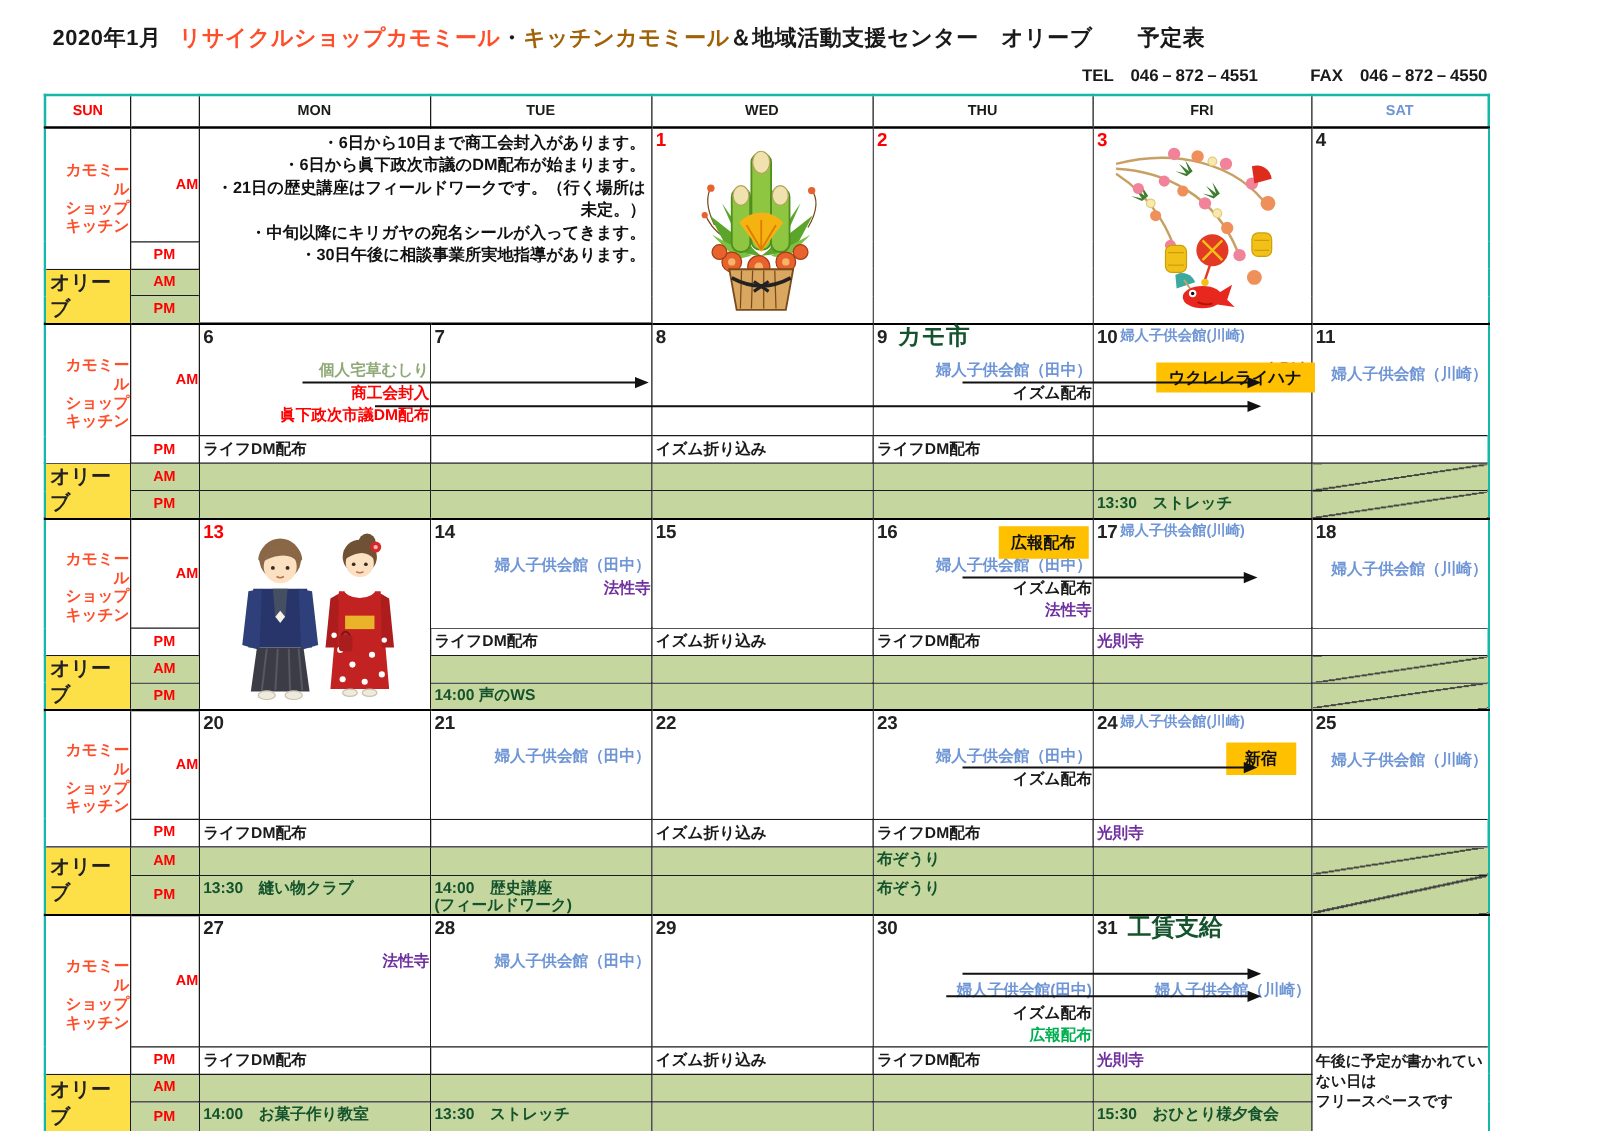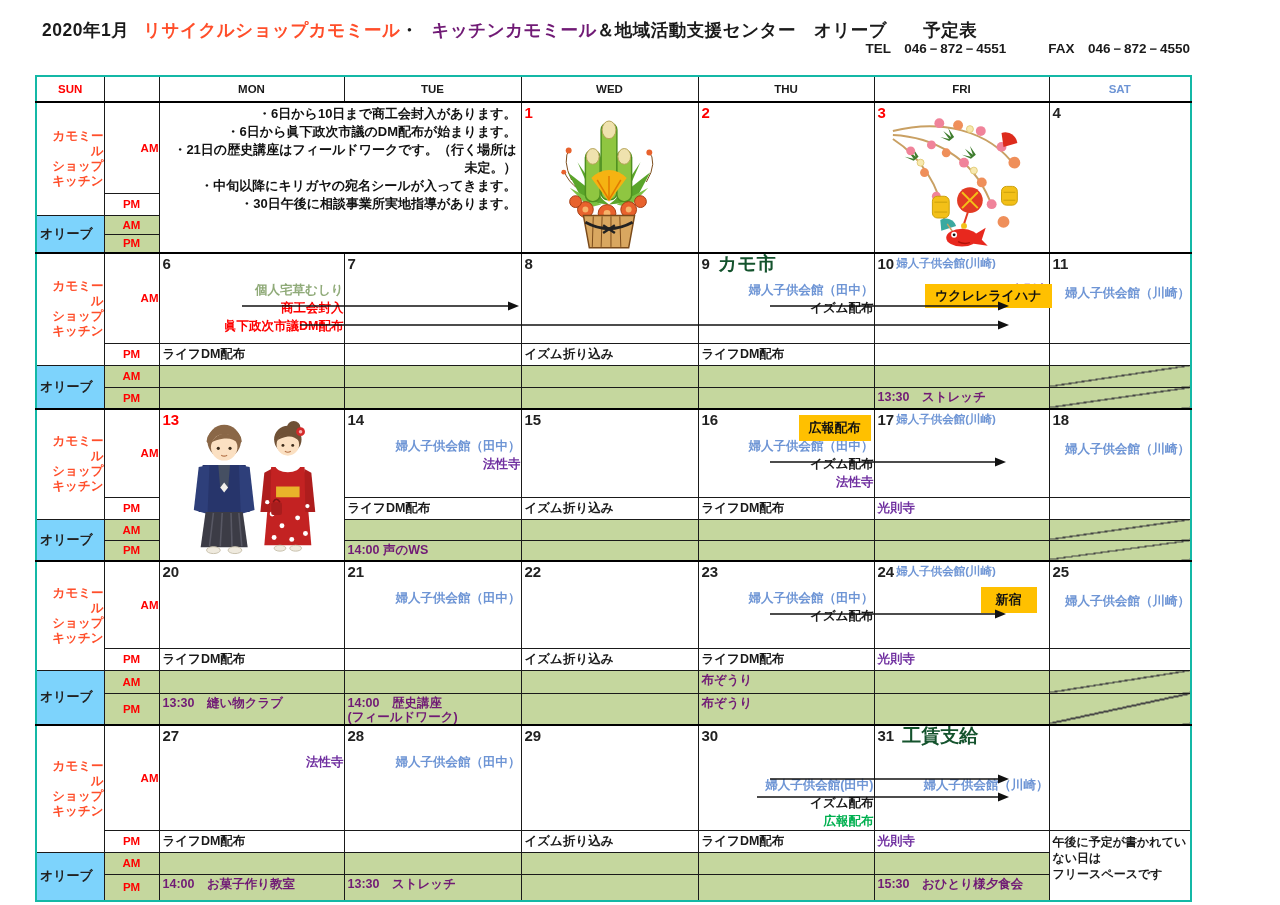--- a/index.html
+++ b/index.html
@@ -4,56 +4,56 @@
 <style>
   html,body{margin:0;padding:0;}
   body{
     width:1280px;height:905px;position:relative;background:#fff;
     font-family:"Liberation Sans","DejaVu Sans",sans-serif;
     font-weight:bold;color:#1a1a1a;overflow:hidden;
   }
   
   .title{position:absolute;left:42px;top:18px;font-size:17.5px;letter-spacing:.5px;white-space:nowrap;}
   .title .seg-shop{color:#ff4e2a;margin-left:14px;}
-  .title .seg-kitchen{color:#701a75;margin-left:13px;}
-  .contact{position:absolute;top:40px;left:35px;width:1155px;text-align:right;font-size:13.5px;}
+  .title .seg-kitchen{color:#a16207;}
+  .contact{position:absolute;top:52px;left:35px;width:1155px;text-align:right;font-size:13.5px;}
   .contact span{margin-left:38px;}
   
   table.cal{position:absolute;left:35px;top:75px;width:1155px;border-collapse:collapse;table-layout:fixed;border:2px solid #14b8a6;}
   td,th{border:1px solid #1a1a1a;padding:0;vertical-align:top;overflow:visible;position:relative;}
   th{height:24px;font-size:11.5px;text-align:center;vertical-align:middle;color:#1a1a1a;}
   th.sun{color:#f00;} th.sat{color:#6e95d5;}
   tr.week-start td{border-top:2px solid #000;text-align:right;}
   
   .h91{height:91px}.h90{height:90px}.h88{height:88px}.h87{height:87px}.h89{height:89px}
   .h22{height:22px}.h19{height:19px}.h21{height:21px}.h23{height:23px}.h26{height:26px}.h27{height:27px}
   
   .sun-label{color:#ff4e2a;font-size:12.5px;line-height:15px;vertical-align:middle;padding-left:4px;white-space:pre-line;background:#fff;}
-  .olive-label{background:#7dd3fc;color:#222;font-size:13px;vertical-align:middle;padding-left:3px;}
+  .olive-label{background:#fde047;color:#222;font-size:16px;vertical-align:middle;padding-left:3px;}
   .ampm{color:#f00;font-size:11.5px;text-align:center;vertical-align:middle;}
   .olive-bg{background:#c5d79e;}
   
   .day{font-size:12.5px;background:#fff;}
   .daterow{display:flex;align-items:flex-start;padding:2px 0 0 3px;line-height:16px;}
   .num{font-size:15px;color:#222;}
   .num.red{color:#f00;}
   .tag-blue{color:#6e95d5;font-size:11.5px;margin-left:2px;line-height:15px;}
   .tag-red{color:#14532d;font-size:19px;margin-left:8px;}
   .lines{margin-top:9px;}
   .lines.mt12{margin-top:12px;}
   .lines.mt16{margin-top:32px;}
   .line{line-height:18px;padding-left:3px;white-space:nowrap;}
   .t-blue{color:#6e95d5;}
   .t-purple{color:#7030a0;}
   .t-red{color:#f00;}
   .t-green{color:#00b050;}
   .t-mgreen{color:#8faa78;}
   .t-black{color:#1a1a1a;}
   .pm-cell{font-size:12.5px;padding:2px 2px 0 3px;}
-  .o-cell{font-size:12.5px;color:#701a75;padding:2px 2px 0 3px;white-space:pre-line;line-height:14px;}
+  .o-cell{font-size:12.5px;color:#14532d;padding:2px 2px 0 3px;white-space:pre-line;line-height:14px;}
   .notes-cell{padding:2px 4px;font-size:13px;line-height:18px;color:#111;}
   .note-cell{font-size:12px;color:#1a1a1a;padding:3px 2px 0 3px;white-space:pre-line;line-height:16px;vertical-align:top;background:#fff;}
   .diag{background-image:linear-gradient(to bottom right,transparent 48.5%,#444 48.5%,#444 51.8%,transparent 51.8%);}
   
   .badge{position:absolute;background:#ffc000;color:#111;font-size:13px;line-height:24px;padding:0 10px;white-space:nowrap;z-index:3;margin-left:16px;}
   .badge.ukulele{top:30px;right:-3px;}
   .badge.highland{top:5px;right:3px;line-height:26px;}
   .badge.shinjuku{top:25px;right:12px;padding:0 15px;line-height:26px;}
   
   svg.overlay{position:absolute;left:0;top:0;width:1280px;height:905px;pointer-events:none;z-index:5;}

